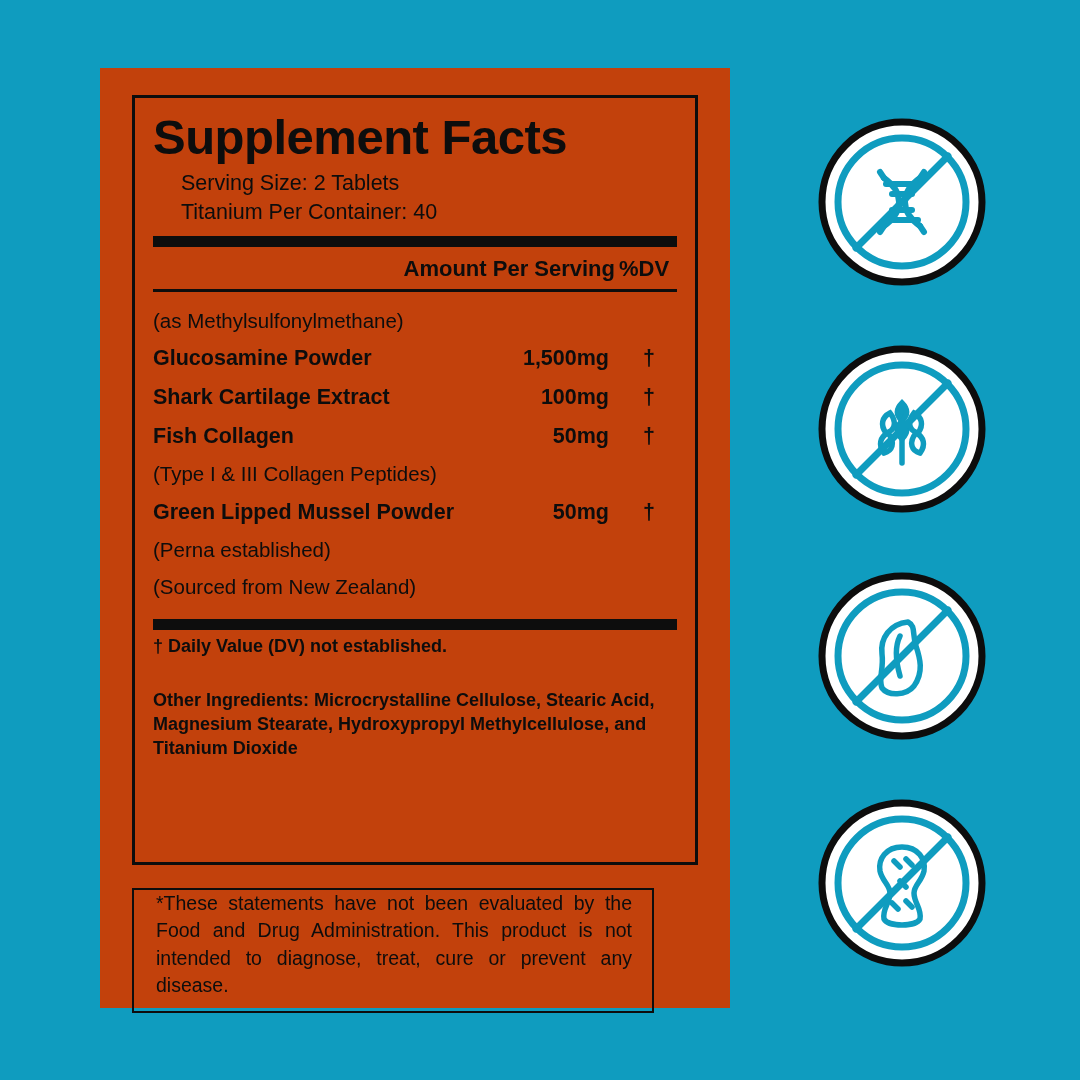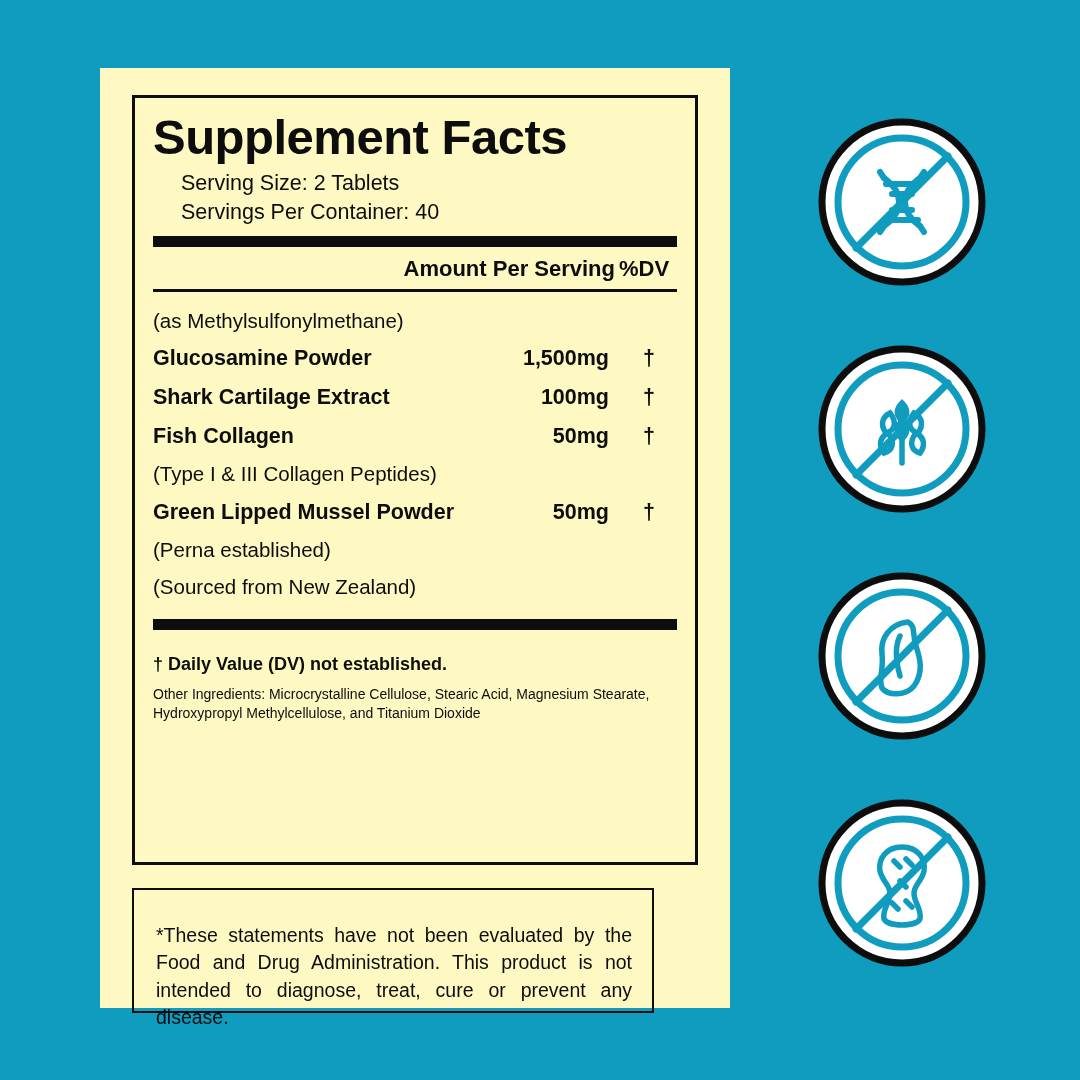--- a/index.html
+++ b/index.html
@@ -15,21 +15,21 @@
     position: relative;
   }
 
   
   .label-panel {
     position: absolute;
     left: 100px;
     top: 68px;
     width: 630px;
     height: 940px;
-    background: #fef9c3;
+    background: #c2410c;
     box-sizing: border-box;
   }
 
   .facts-box {
     position: absolute;
     left: 32px;
     top: 27px;
     width: 566px;
     height: 770px;
     border: 3px solid #0d0d0d;
@@ -113,40 +113,40 @@
     font-size: 20.5px;
     font-weight: normal;
     line-height: 1.78;
     white-space: nowrap;
   }
 
   .footnote {
     font-size: 18px;
     font-weight: bold;
     color: #0d0d0d;
-    margin-top: 24px;
+    margin-top: 6px;
   }
   .other-ing {
-    font-size: 14px;
-    font-weight: normal;
+    font-size: 18px;
+    font-weight: bold;
     color: #0d0d0d;
     line-height: 1.33;
-    margin-top: 10px;
+    margin-top: 32px;
     max-width: 512px;
   }
 
   .disclaimer-box {
     position: absolute;
     left: 32px;
     top: 820px;
     width: 522px;
     height: 125px;
     border: 2px solid #0d0d0d;
     box-sizing: border-box;
-    padding: 32px 20px 0 22px;
+    padding: 0 20px 0 22px;
   }
   .disclaimer-box p {
     margin: 0;
     font-size: 19.5px;
     line-height: 1.41;
     color: #0d0d0d;
     text-align: justify;
   }
 
   
@@ -173,21 +173,21 @@
 
   <div class="facts-box">
 
     <div class="facts-title">Supplement Facts</div>
 
     <div class="serving-line">
       <b>Serving Size:</b>
       <span>2 Tablets</span>
     </div>
     <div class="serving-line">
-      <b>Servings Per Container:</b>
+      <b>Titanium Per Container:</b>
       <span>40</span>
     </div>
 
     <div class="rule-thick"></div>
 
     <div class="amount-header">
       <span class="aps">Amount Per Serving</span>
       <span class="dv">%DV</span>
     </div>
 

